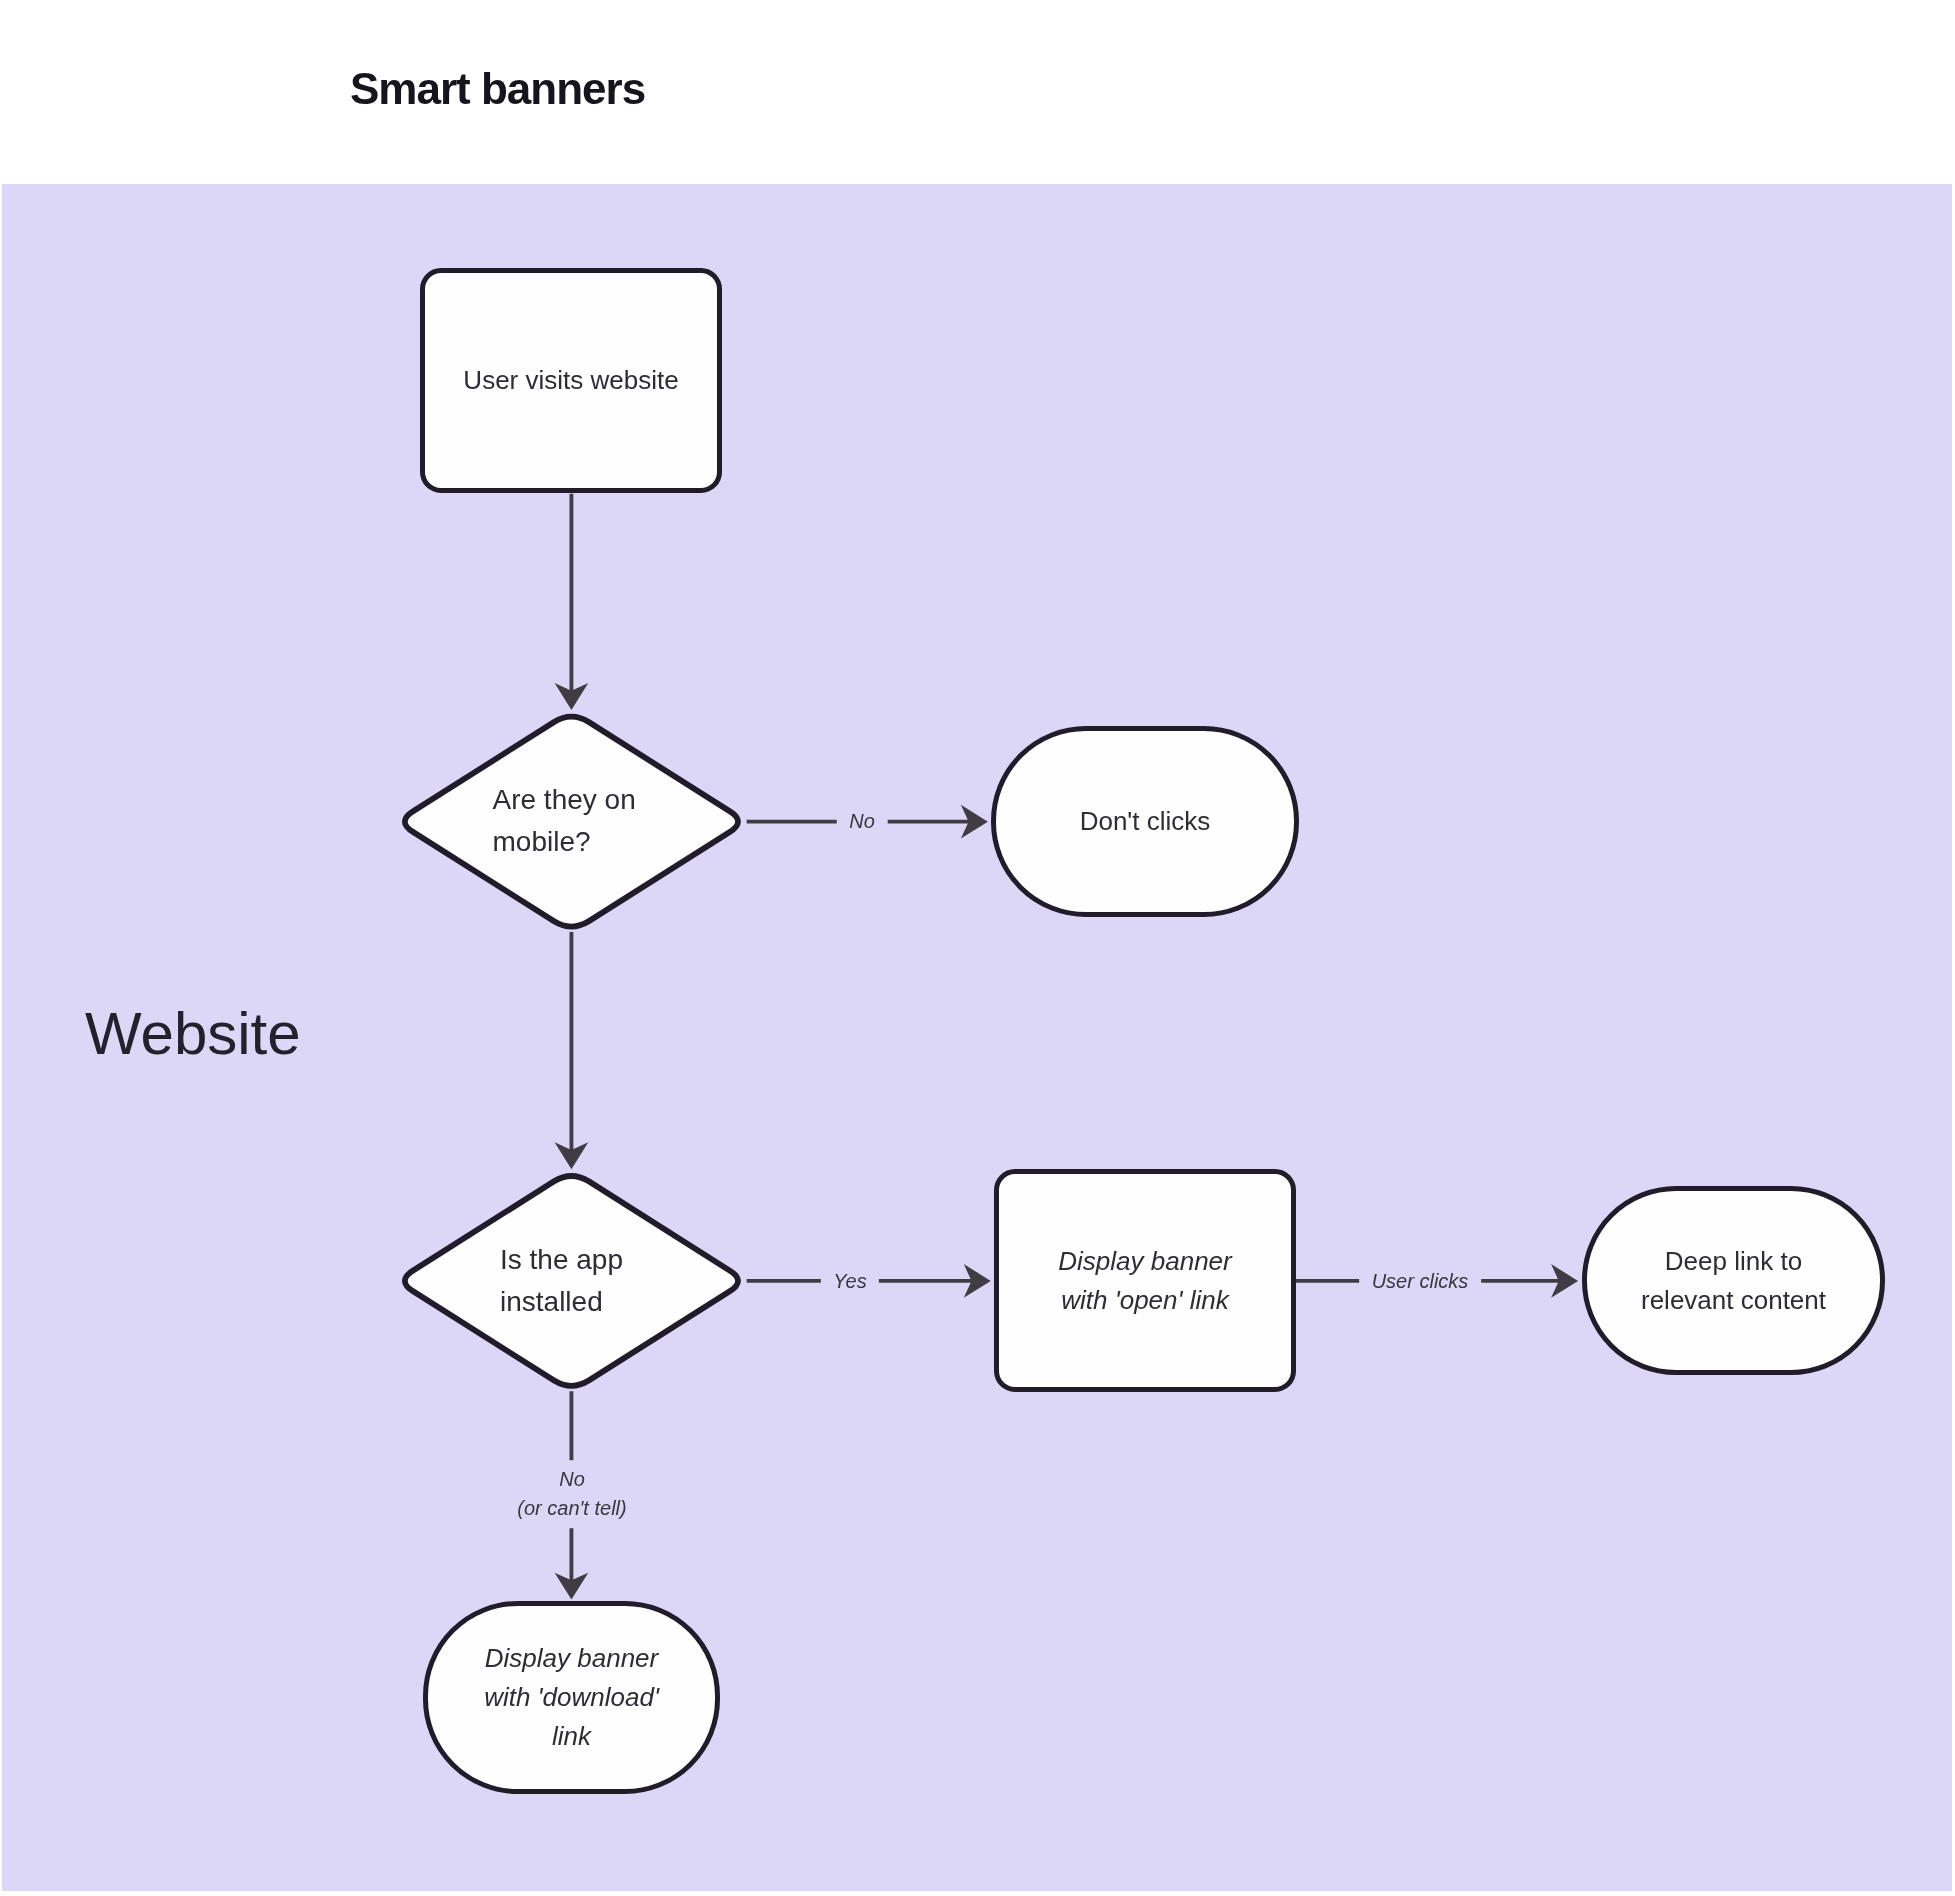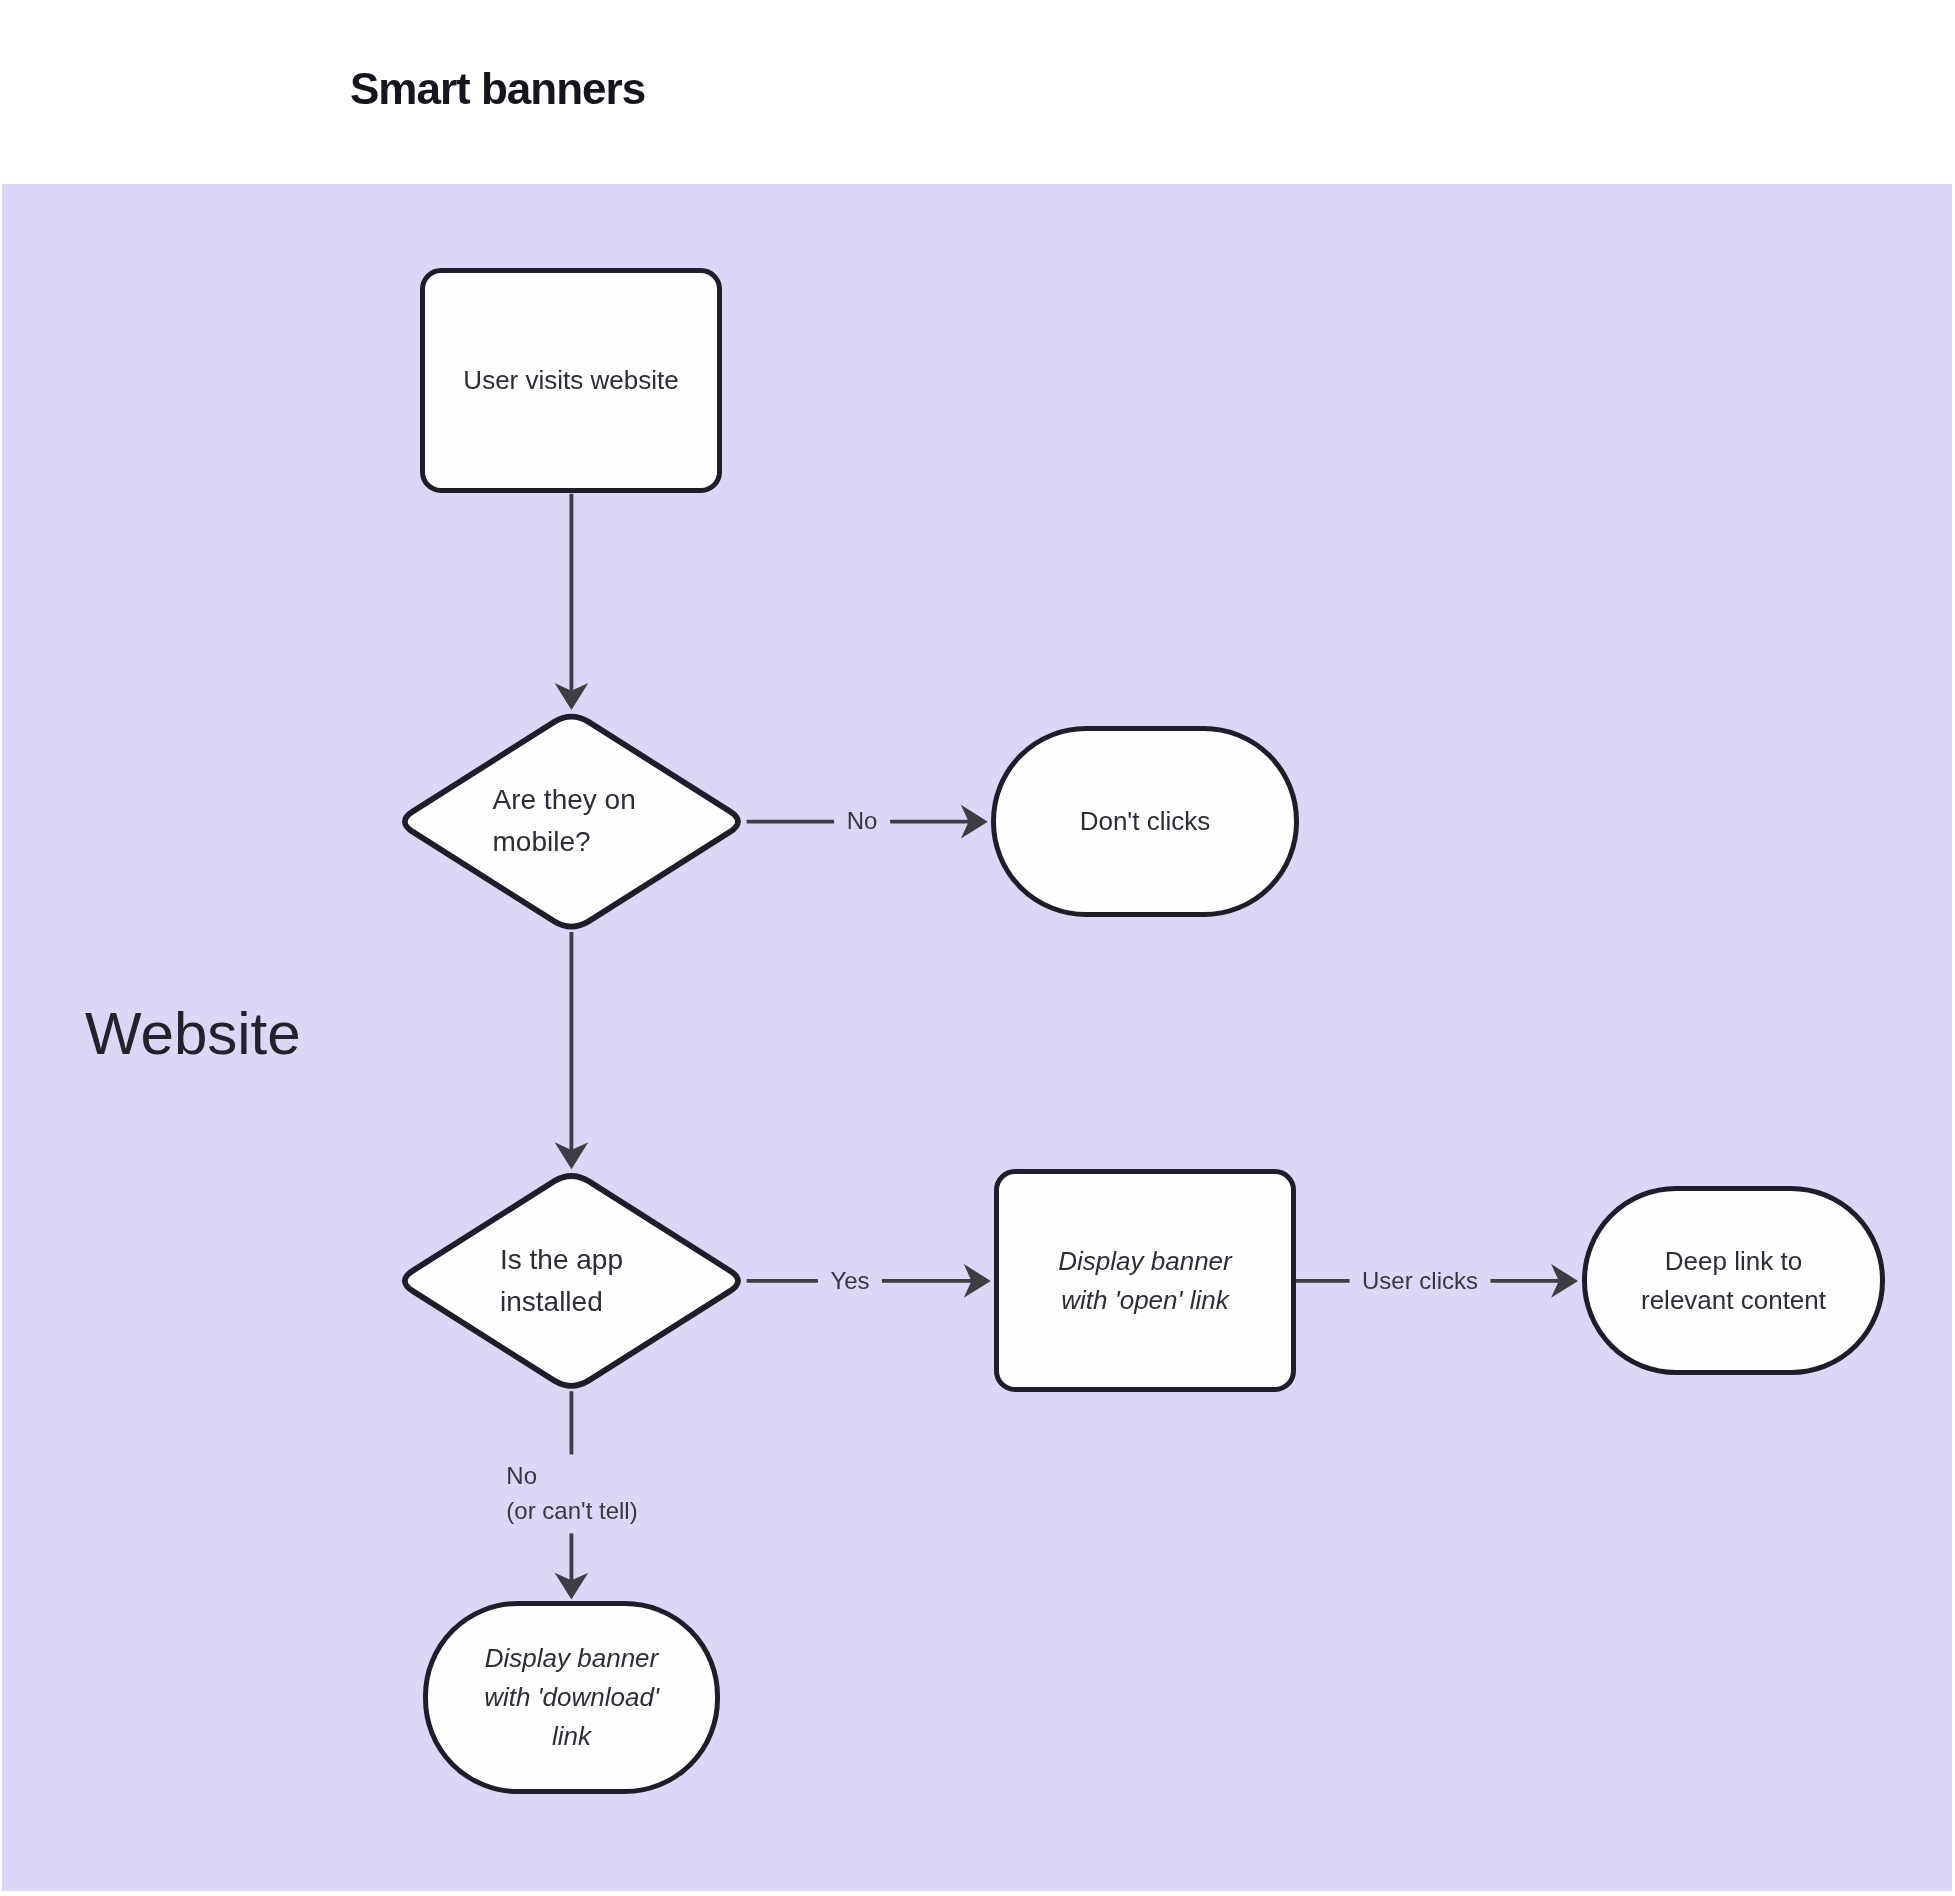--- a/index.html
+++ b/index.html
@@ -54,22 +54,22 @@
   #node-down span{width:193px;font-style:italic;}
   .diamond-label{
     position:absolute;transform:translate(-50%,-50%);
     text-align:left;font-size:28px;line-height:1.5;color:var(--node-text);
   }
   #dlabel-mobile{left:572px;top:821px;width:159px;}
   #dlabel-installed{left:572px;top:1281px;width:144px;}
   .edge-label{
     position:absolute;transform:translate(-50%,-50%);
     background:var(--panel);color:var(--edge-label-text);
-    font-size:24px;line-height:1.45;padding:4.8px 12.5px;
-    white-space:pre-line;
+    font-size:20px;line-height:1.45;padding:4.8px 12.5px;
+    text-align:center;white-space:pre-line;font-style:italic;
   }
   #label-no1{left:862px;top:821px;}
   #label-yes{left:850px;top:1281px;}
   #label-userclicks{left:1420px;top:1281px;}
   #label-no2{left:572px;top:1494px;}
 </style>
 </head>
 <body>
 
 <div class="header">

